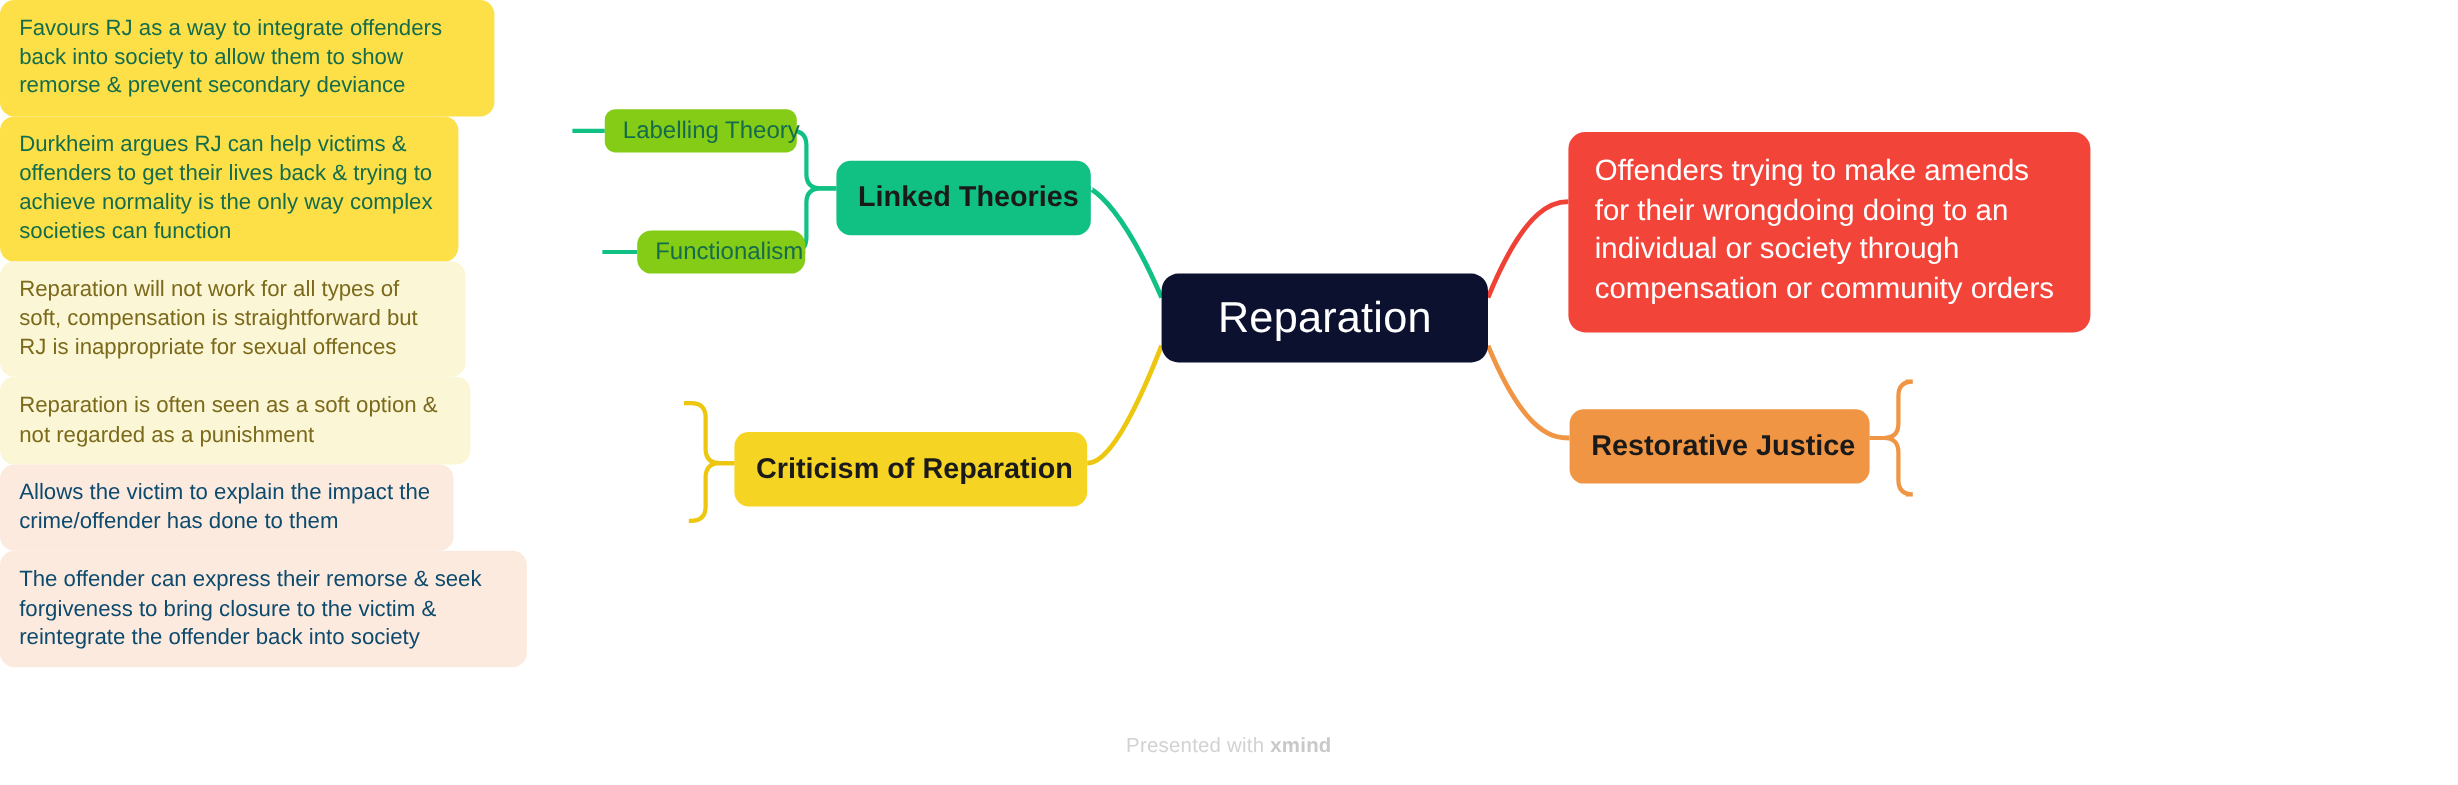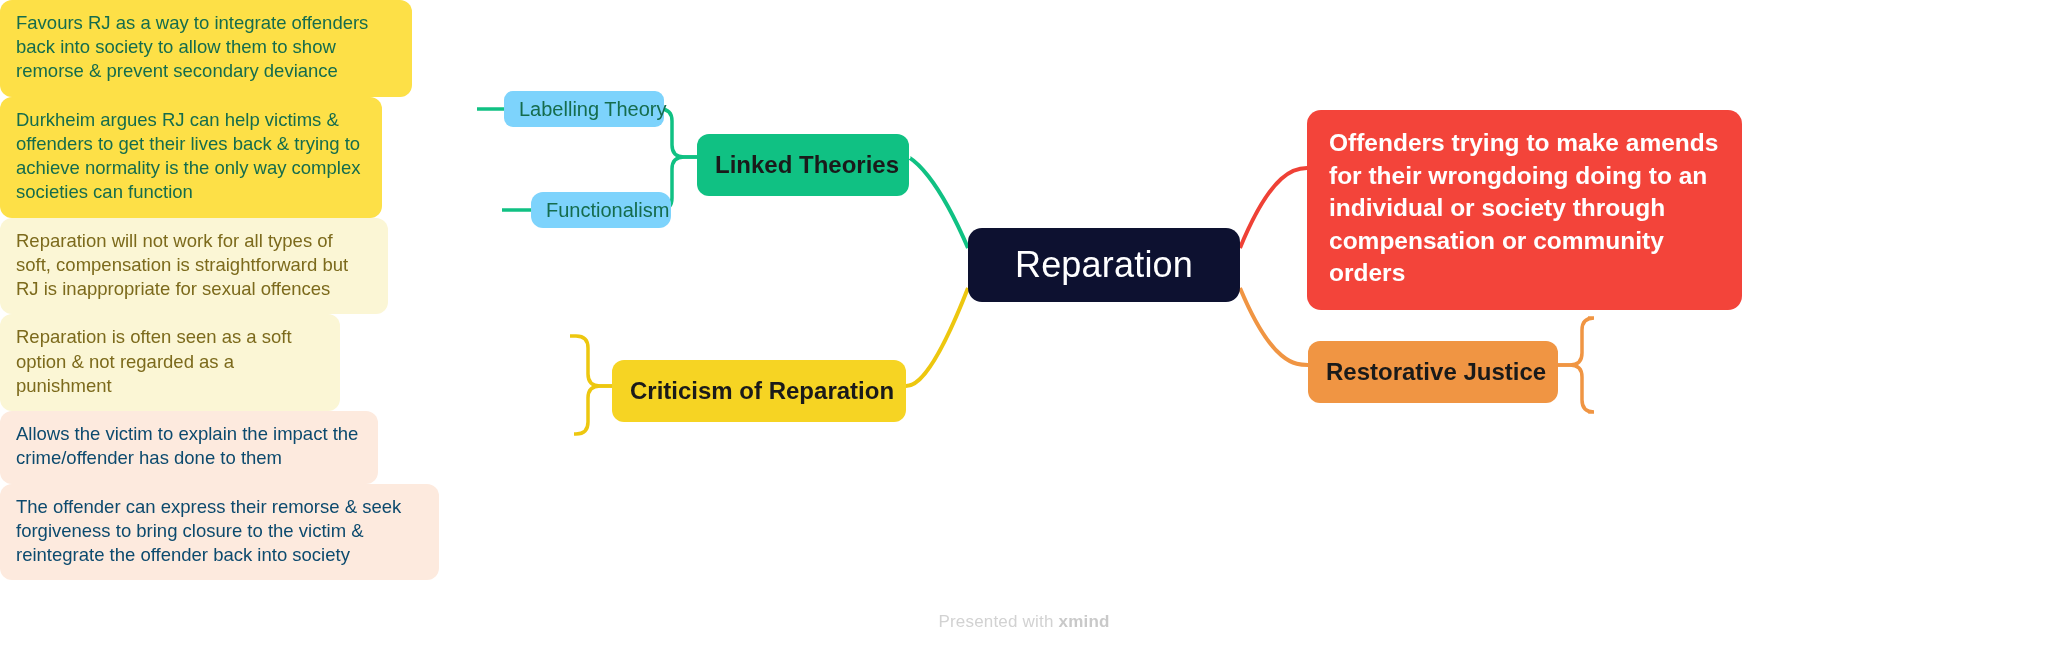--- a/index.html
+++ b/index.html
@@ -42,28 +42,28 @@
   .leaf.green { background: #fde047; }
   .leaf.green .txt { color: #156c4d; }
   .leaf.yellow { background: #fbf6d5; }
   .leaf.yellow .txt { color: #7c6a1c; }
   .leaf.peach { background: #fdeade; }
   .leaf.peach .txt { color: #0c4a6e; }
 
   #leaf-labelling-detail  { left: 65px;  top: 64px;  width: 412px; }
   #leaf-functionalism-detail { left: 120px; top: 154px; width: 382px; }
   #leaf-criticism-1 { left: 182px; top: 303px; width: 388px; }
-  #leaf-criticism-2 { left: 182px; top: 393px; width: 340px; }
+  #leaf-criticism-2 { left: 182px; top: 393px; width: 392px; }
   #leaf-restorative-1 { left: 1588px; top: 293px; width: 378px; }
   #leaf-restorative-2 { left: 1588px; top: 361px; width: 439px; }
 
   
   .pill { height: 36px; border-radius: 9px; padding: 0 15px; justify-content: flex-start; }
   .pill .txt { font-size: 20px; font-weight: 400; color: #156c4d; white-space: nowrap; }
-  .pill.green { background: #7dd3fc; }
+  .pill.green { background: #84cc16; }
 
   #pill-labelling-theory { left: 504px; top: 91px; width: 160px; }
   #pill-functionalism    { left: 531px; top: 192px; width: 140px; border-radius: 12px; }
 
   
   #footer-watermark {
     position: absolute; left: 0; right: 0; top: 612px;
     text-align: center; font-size: 17px; color: #d2d2d2;
     letter-spacing: .2px;
   }
@@ -127,21 +127,21 @@
 
   <div class="leaf yellow" id="leaf-criticism-1">
     <span class="txt">Reparation will not work for all types of soft, compensation is straightforward but RJ is inappropriate for sexual offences</span>
   </div>
 
   <div class="leaf yellow" id="leaf-criticism-2">
     <span class="txt">Reparation is often seen as a soft option &amp; not regarded as a punishment</span>
   </div>
 
   <div class="node" id="node-definition" style="left:1307px; top:110px; width:435px; padding:17px 22px 20px 22px; background:#f3443a; border-radius:14px;">
-    <span class="txt" style="color:#ffffff; font-size:24.5px; line-height:1.33; font-weight:700;">Offenders trying to make amends for their wrongdoing doing to an individual or society through compensation or community orders</span>
+    <span class="txt" style="color:#ffffff; font-size:24.5px; line-height:1.33; font-weight:400;">Offenders trying to make amends for their wrongdoing doing to an individual or society through compensation or community orders</span>
   </div>
 
   <div class="node topic" id="topic-restorative">
     <span class="txt">Restorative Justice</span>
   </div>
 
   <div class="leaf peach" id="leaf-restorative-1">
     <span class="txt">Allows the victim to explain the impact the crime/offender has done to them</span>
   </div>
 

